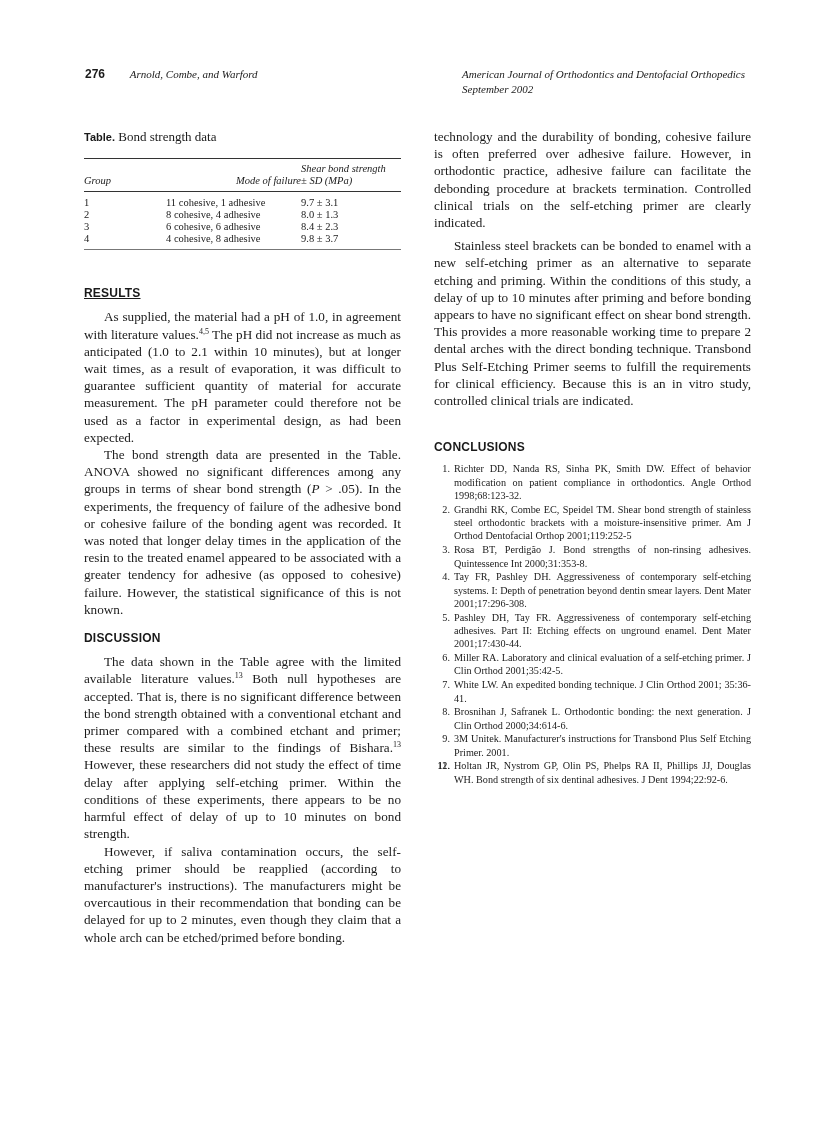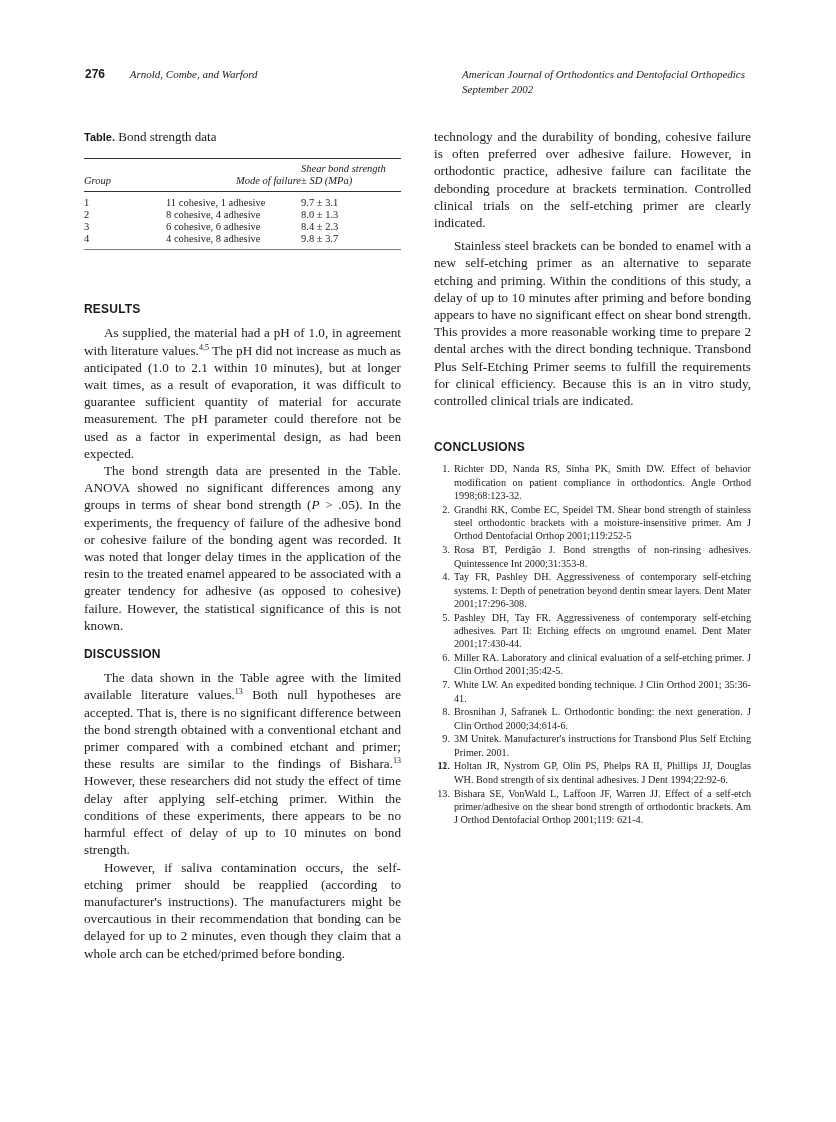--- a/index.html
+++ b/index.html
@@ -84,21 +84,21 @@
         <td class="s">8.4 ± 2.3</td>
       </tr>
       <tr>
         <td class="g">4</td>
         <td class="m">4 cohesive, 8 adhesive</td>
         <td class="s">9.8 ± 3.7</td>
       </tr>
     </tbody>
   </table>
 
-  <h2 style="margin-top:51px;">RESULTS</h2>
+  <h2 style="margin-top:35px;text-decoration:underline;">RESULTS</h2>
   <p class="indent" style="margin-top:6px;"><span>As supplied, the material had a pH of 1.0, in agreement with literature values.</span><sup>4,5</sup><span> The pH did not increase as much as anticipated (1.0 to 2.1 within 10 minutes), but at longer wait times, as a result of evaporation, it was difficult to guarantee sufficient quantity of material for accurate measurement. The pH parameter could therefore not be used as a factor in experimental design, as had been expected.</span></p>
   <p class="indent"><span>The bond strength data are presented in the Table. ANOVA showed no significant differences among any groups in terms of shear bond strength (</span><i>P</i><span> &gt; .05). In the experiments, the frequency of failure of the adhesive bond or cohesive failure of the bonding agent was recorded. It was noted that longer delay times in the application of the resin to the treated enamel appeared to be associated with a greater tendency for adhesive (as opposed to cohesive) failure. However, the statistical significance of this is not known.</span></p>
 
   <h2 style="margin-top:12px;">DISCUSSION</h2>
   <p class="indent" style="margin-top:6px;"><span>The data shown in the Table agree with the limited available literature values.</span><sup>13</sup><span> Both null hypotheses are accepted. That is, there is no significant difference between the bond strength obtained with a conventional etchant and primer compared with a combined etchant and primer; these results are similar to the findings of Bishara.</span><sup>13</sup><span> However, these researchers did not study the effect of time delay after applying self-etching primer. Within the conditions of these experiments, there appears to be no harmful effect of delay of up to 10 minutes on bond strength.</span></p>
   <p class="indent">However, if saliva contamination occurs, the self-etching primer should be reapplied (according to manufacturer's instructions). The manufacturers might be overcautious in their recommendation that bonding can be delayed for up to 2 minutes, even though they claim that a whole arch can be etched/primed before bonding.</p>
 </div>
 
 <div class="col col-right">
   <p>technology and the durability of bonding, cohesive failure is often preferred over adhesive failure. However, in orthodontic practice, adhesive failure can facilitate the debonding procedure at brackets termination. Controlled clinical trials on the self-etching primer are clearly indicated.</p>
@@ -111,15 +111,14 @@
     <li><span class="num">2.</span><span>Grandhi RK, Combe EC, Speidel TM. Shear bond strength of stainless steel orthodontic brackets with a moisture-insensitive primer. Am J Orthod Dentofacial Orthop 2001;119:252-5</span></li>
     <li><span class="num">3.</span><span>Rosa BT, Perdigão J. Bond strengths of non-rinsing adhesives. Quintessence Int 2000;31:353-8.</span></li>
     <li><span class="num">4.</span><span>Tay FR, Pashley DH. Aggressiveness of contemporary self-etching systems. I: Depth of penetration beyond dentin smear layers. Dent Mater 2001;17:296-308.</span></li>
     <li><span class="num">5.</span><span>Pashley DH, Tay FR. Aggressiveness of contemporary self-etching adhesives. Part II: Etching effects on unground enamel. Dent Mater 2001;17:430-44.</span></li>
     <li><span class="num">6.</span><span>Miller RA. Laboratory and clinical evaluation of a self-etching primer. J Clin Orthod 2001;35:42-5.</span></li>
     <li><span class="num">7.</span><span>White LW. An expedited bonding technique. J Clin Orthod 2001; 35:36-41.</span></li>
     <li><span class="num">8.</span><span>Brosnihan J, Safranek L. Orthodontic bonding: the next generation. J Clin Orthod 2000;34:614-6.</span></li>
     <li><span class="num">9.</span><span>3M Unitek. Manufacturer's instructions for Transbond Plus Self Etching Primer. 2001.</span></li>
     <li><span class="num">11.</span></li>
     <li><span class="num">12.</span><span>Holtan JR, Nystrom GP, Olin PS, Phelps RA II, Phillips JJ, Douglas WH. Bond strength of six dentinal adhesives. J Dent 1994;22:92-6.</span></li>
-    <li><span class="num">13.</span><span>Bishara SE, VonWald L, Laffoon JF, Warren JJ. Effect of a self-etch primer/adhesive on the shear bond strength of orthodontic brackets. Am J Orthod Dentofacial Orthop 2001;119: 621-4.</span></li>
   </ol>
 </div>
 
 </body></html>

